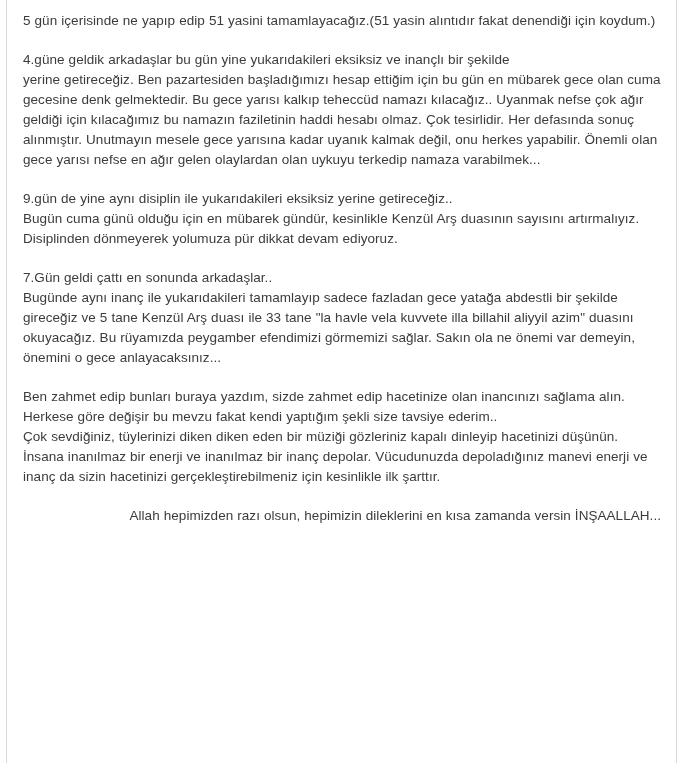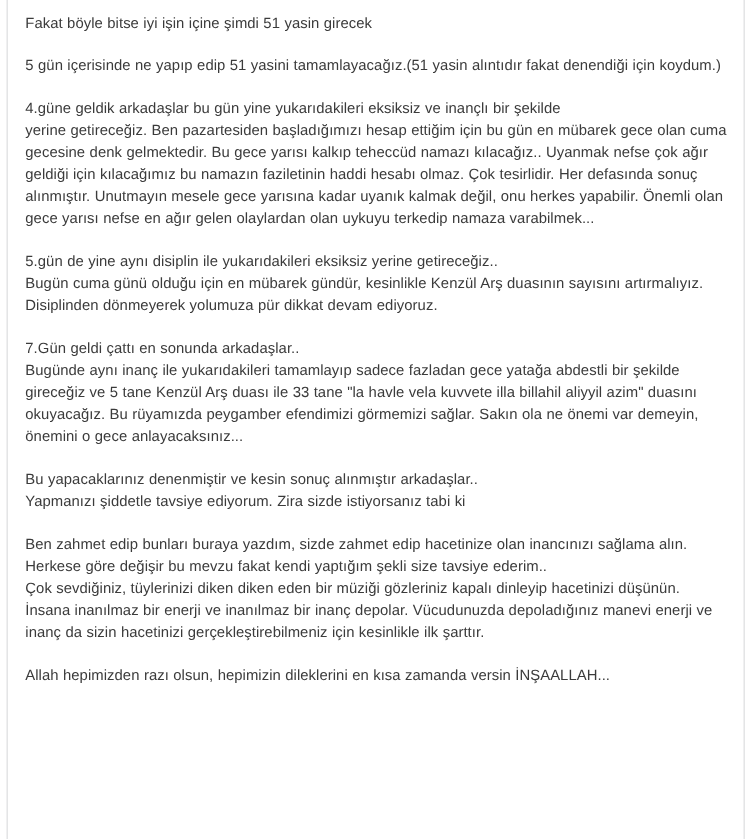--- a/index.html
+++ b/index.html
@@ -45,39 +45,37 @@
     font-size: 13.5px;
     line-height: 20px;
     color: #3b3b3b;
     text-align: left;
     white-space: pre-line;
     letter-spacing: 0.05px;
     word-spacing: 0.2px;
   }
   p.para:last-child {
     margin-bottom: 16px;
+    text-align: right;
   }
 </style>
 </head>
 <body>
 
 <div class="page">
 
   <div class="rule rule-left"></div>
   <div class="rule rule-right"></div>
 
   <div class="content">
-    <p class="para">Fakat böyle bitse iyi işin içine şimdi 51 yasin girecek</p>
     <p class="para">5 gün içerisinde ne yapıp edip 51 yasini tamamlayacağız.(51 yasin alıntıdır fakat denendiği için koydum.)</p>
     <p class="para">4.güne geldik arkadaşlar bu gün yine yukarıdakileri eksiksiz ve inançlı bir şekilde
 yerine getireceğiz. Ben pazartesiden başladığımızı hesap ettiğim için bu gün en mübarek gece olan cuma gecesine denk gelmektedir. Bu gece yarısı kalkıp teheccüd namazı kılacağız.. Uyanmak nefse çok ağır geldiği için kılacağımız bu namazın faziletinin haddi hesabı olmaz. Çok tesirlidir. Her defasında sonuç alınmıştır. Unutmayın mesele gece yarısına kadar uyanık kalmak değil, onu herkes yapabilir. Önemli olan gece yarısı nefse en ağır gelen olaylardan olan uykuyu terkedip namaza varabilmek...</p>
-    <p class="para">5.gün de yine aynı disiplin ile yukarıdakileri eksiksiz yerine getireceğiz..
+    <p class="para">9.gün de yine aynı disiplin ile yukarıdakileri eksiksiz yerine getireceğiz..
 Bugün cuma günü olduğu için en mübarek gündür, kesinlikle Kenzül Arş duasının sayısını artırmalıyız. Disiplinden dönmeyerek yolumuza pür dikkat devam ediyoruz.</p>
     <p class="para">7.Gün geldi çattı en sonunda arkadaşlar..
 Bugünde aynı inanç ile yukarıdakileri tamamlayıp sadece fazladan gece yatağa abdestli bir şekilde gireceğiz ve 5 tane Kenzül Arş duası ile 33 tane "la havle vela kuvvete illa billahil aliyyil azim" duasını okuyacağız. Bu rüyamızda peygamber efendimizi görmemizi sağlar. Sakın ola ne önemi var demeyin, önemini o gece anlayacaksınız...</p>
-    <p class="para">Bu yapacaklarınız denenmiştir ve kesin sonuç alınmıştır arkadaşlar..
-Yapmanızı şiddetle tavsiye ediyorum. Zira sizde istiyorsanız tabi ki</p>
     <p class="para">Ben zahmet edip bunları buraya yazdım, sizde zahmet edip hacetinize olan inancınızı sağlama alın. Herkese göre değişir bu mevzu fakat kendi yaptığım şekli size tavsiye ederim..
 Çok sevdiğiniz, tüylerinizi diken diken eden bir müziği gözleriniz kapalı dinleyip hacetinizi düşünün. İnsana inanılmaz bir enerji ve inanılmaz bir inanç depolar. Vücudunuzda depoladığınız manevi enerji ve inanç da sizin hacetinizi gerçekleştirebilmeniz için kesinlikle ilk şarttır.</p>
     <p class="para">Allah hepimizden razı olsun, hepimizin dileklerini en kısa zamanda versin İNŞAALLAH...</p>
   </div>
 
 </div>
 
 </body></html>

